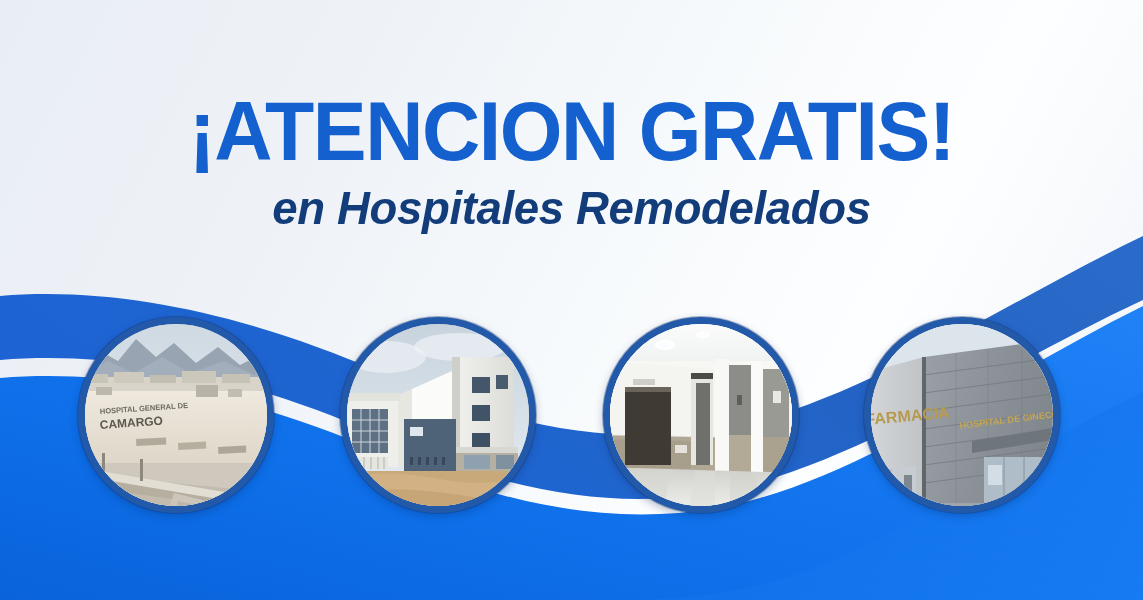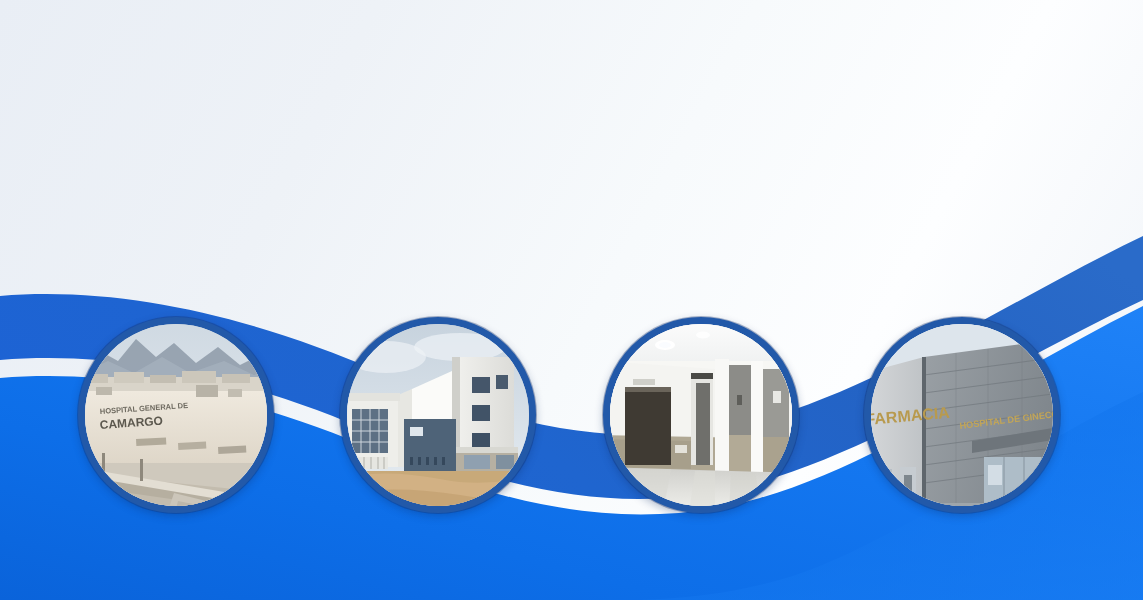--- a/index.html
+++ b/index.html
@@ -119,20 +119,24 @@
              C1010,362 880,448 760,482 C640,516 520,498 380,436
              C250,378 120,350 0,360 Z" fill="url(#gDeep)"></path>
 
     <path d="M0,378 C120,368 250,396 380,452 C520,512 640,532 760,498
              C880,464 1010,372 1143,306 L1143,600 L0,600 Z" fill="url(#gBright)"></path>
 
     <path d="M1143,392 C1040,440 930,520 820,566 C760,590 700,598 640,600
              L1143,600 Z" fill="url(#gBrightLower)" opacity="0.55"></path>
   </svg>
 
+  <div class="text-block">
+    <div class="headline">¡ATENCION GRATIS!</div>
+    <div class="subtitle">en Hospitales Remodelados</div>
+  </div>
 
   <div class="circles">
 
     <div class="circle c1">
       <div class="photo">
         <svg viewBox="0 0 196 196">
           <defs>
             <clipPath id="clip1">
                 <circle cx="98" cy="98" r="98"></circle>
               </clipPath>

